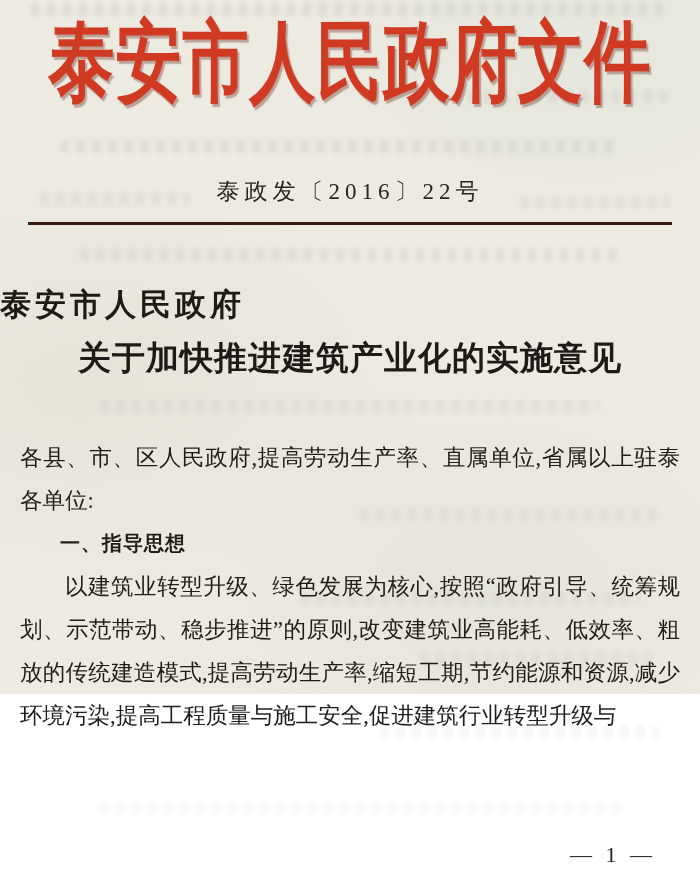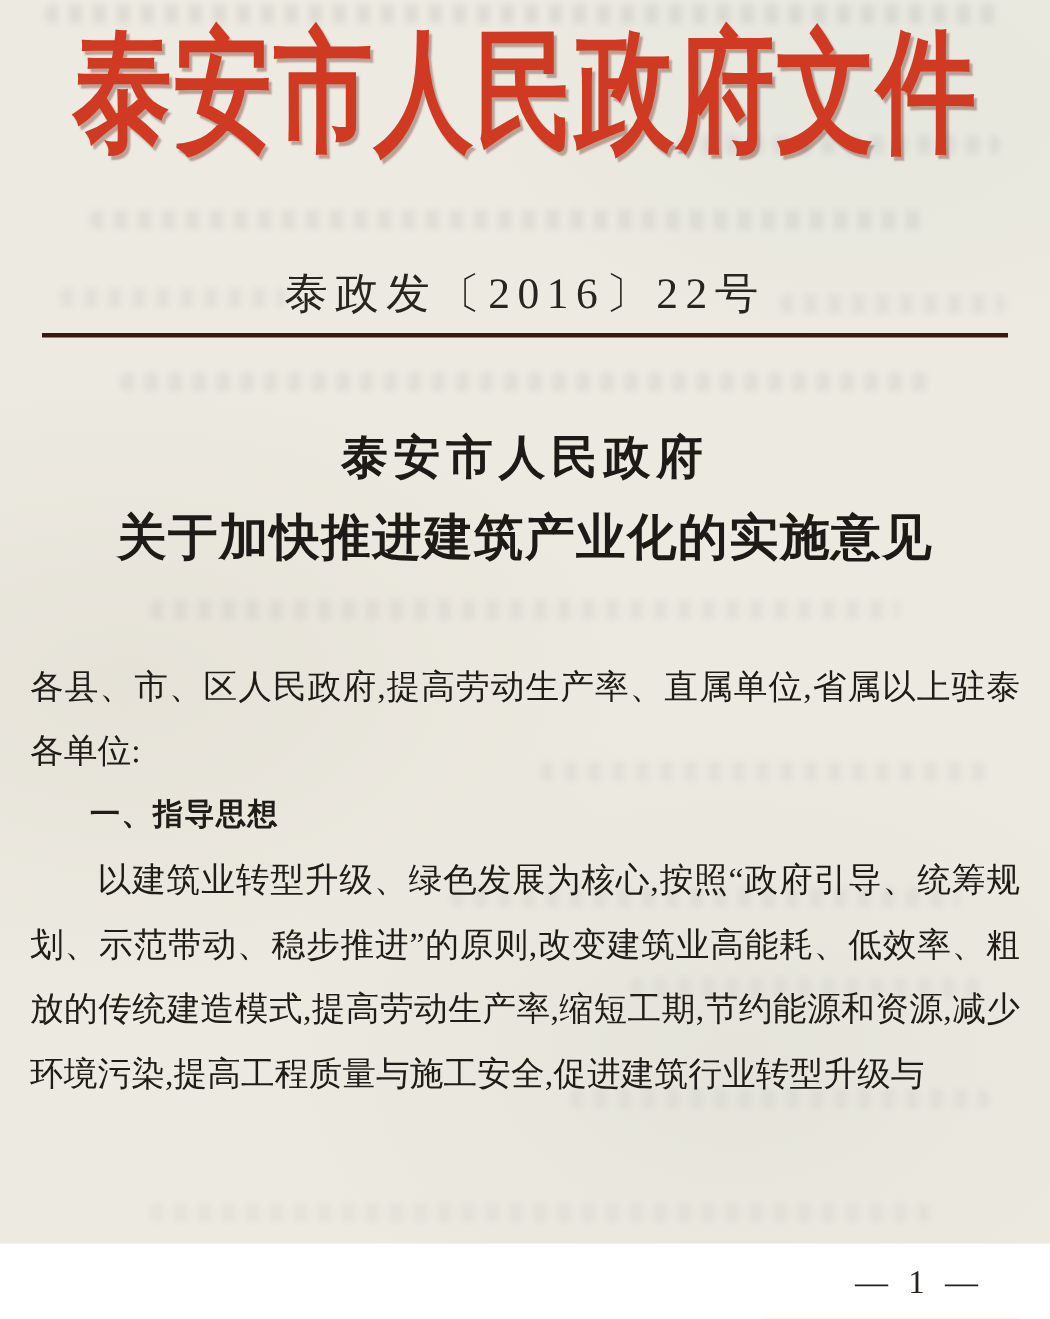--- a/index.html
+++ b/index.html
@@ -5,21 +5,21 @@
   html, body {
     margin: 0;
     padding: 0;
     width: 700px;
     height: 879px;
     overflow: hidden;
   }
   .page {
     position: relative;
     width: 700px;
-    height: 829px;
+    height: 694px;
     background:
       radial-gradient(ellipse 420px 260px at 82% 8%, rgba(214,224,214,0.35), transparent 70%),
       radial-gradient(ellipse 500px 300px at 12% 55%, rgba(216,210,198,0.30), transparent 70%),
       radial-gradient(ellipse 460px 320px at 70% 85%, rgba(210,214,204,0.28), transparent 70%),
       #edeae1;
     font-family: "Liberation Serif", "DejaVu Serif", serif;
     color: #201d1a;
   }
   
   .ghost {
@@ -47,38 +47,38 @@
     transform: scaleY(1.34);
     transform-origin: center top;
     text-shadow: 2px 2px 1px rgba(94,26,12,0.35);
   }
   .doc-number {
     position: absolute;
     top: 176px;
     left: 0;
     width: 100%;
     text-align: center;
-    font-size: 29px;
+    font-size: 23px;
     letter-spacing: 5px;
     color: #28241f;
   }
   .rule {
     position: absolute;
     top: 222px;
     left: 28px;
     right: 28px;
     height: 3px;
     background: #39190f;
   }
   .title-line1 {
     position: absolute;
     top: 284px;
     left: 0;
     width: 100%;
-    text-align: center;
+    text-align: left;
     font-size: 31px;
     font-weight: bold;
     letter-spacing: 4px;
     color: #1d1a17;
   }
   .title-line2 {
     position: absolute;
     top: 336px;
     left: 0;
     width: 100%;

